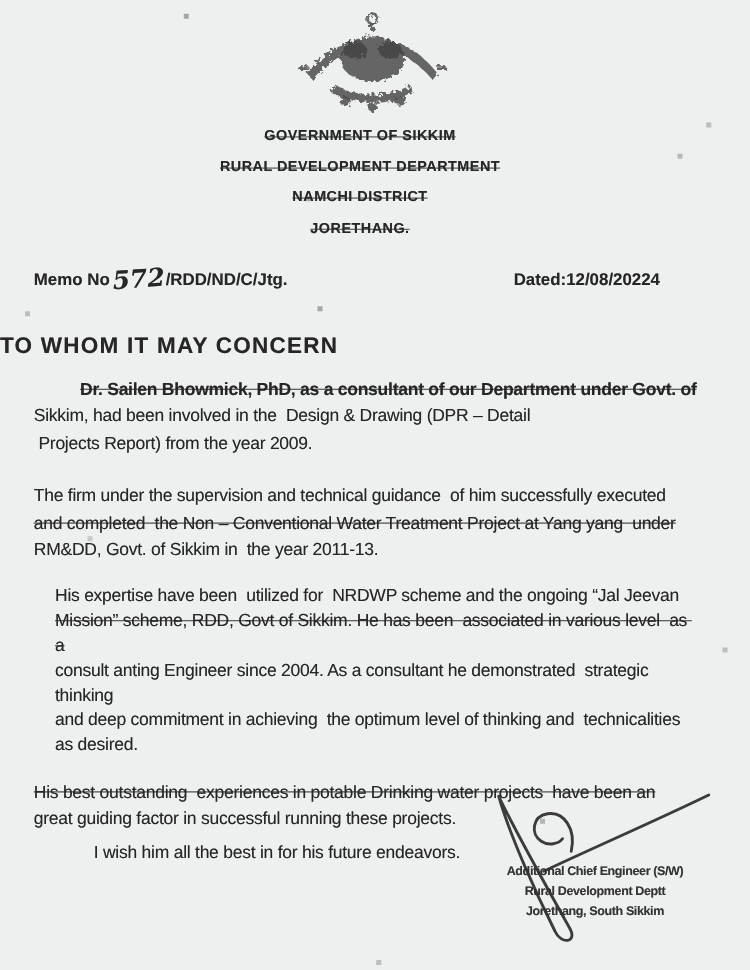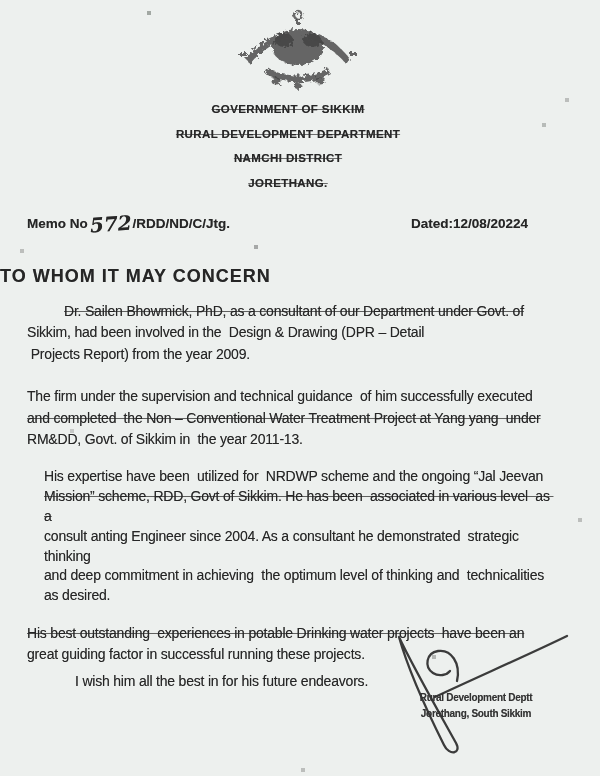--- a/index.html
+++ b/index.html
@@ -20,21 +20,21 @@
     text-shadow:0 0 .5px rgba(30,30,30,.45);
   }
   .letterhead .hl { height:24.7px; line-height:24.7px; }
   
   .memo-row {
     position:absolute; top:216px; left:27px; right:72px;
     display:flex; justify-content:space-between; align-items:baseline;
     font-weight:bold; font-size:13.5px;
     text-shadow:0 0 .5px rgba(30,30,30,.4);
   }
-  .memo-left { display:flex; align-items:flex-end; }
+  .memo-left { display:flex; align-items:flex-start; }
   .hand {
     font-family:"DejaVu Serif", serif; font-style:italic;
     font-size:20px; font-weight:600; line-height:14px;
     display:inline-block; transform:rotate(-4deg); margin:0 1px 0 2px;
   }
   
   .title {
     position:absolute; top:266px; left:0; right:0; text-align:left;
     font-weight:bold; font-size:18px; letter-spacing:1px;
     text-shadow:0 0 .5px rgba(30,30,30,.5);
@@ -45,21 +45,21 @@
     font-size:14px; letter-spacing:-.2px; line-height:21.4px;
     text-shadow:0 0 .5px rgba(30,30,30,.42);
   }
   .body p { padding:0; }
   .body .ln { display:block; white-space:pre-wrap; }
   .p1 { margin:0 0 21px 0; }
   .p2 { margin:16px 0 17px 0; }
   .p3 { margin:17px; line-height:19.8px; }
   .p4 { margin:0 0 5px 0; }
   .p5 { margin:0; text-indent:48px; }
-  .ind1 { text-indent:37px; }
+  .ind1 { text-indent:37px;font-weight:bold; }
   .strike {
     text-decoration:line-through;
     text-decoration-thickness:1px;
     text-decoration-color:rgba(40,40,40,.5);
   }
   .strike-light {
     text-decoration:line-through;
     text-decoration-thickness:1px;
     text-decoration-color:rgba(50,50,50,.38);
   }
@@ -169,18 +169,19 @@
     <svg viewBox="0 0 190 135" width="190" height="135" aria-hidden="true">
       <g fill="none" stroke="#2c2c2c" stroke-width="2.3" stroke-linecap="round" opacity="0.92">
         <path d="M16 12 C 30 42, 62 98, 73 118 C 79 129, 66 131, 61 120 C 47 92, 25 44, 16 12"></path>
         <path d="M74 56 C 78 38, 68 24, 55 26 C 43 28, 41 42, 50 48 C 56 52, 64 50, 67 46"></path>
         <path d="M52 72 C 90 54, 145 30, 184 11"></path>
       </g>
     </svg>
   </div>
 
   <div class="sig-block">
+    <div>Additional Chief Engineer (S/W)</div>
     <div>Rural Development Deptt</div>
     <div>Jorethang, South Sikkim</div>
   </div>
 
   <div class="speckles"></div>
 </div>
 
 </body></html>

